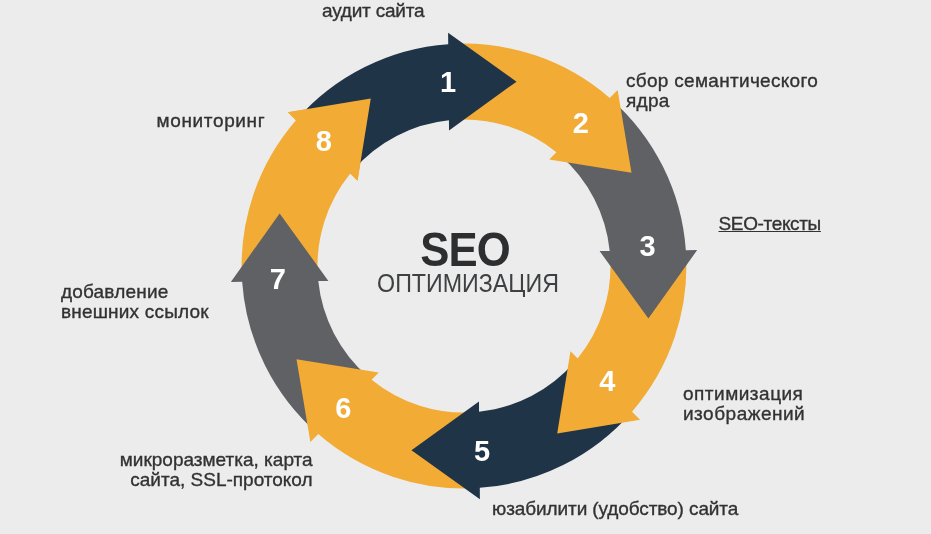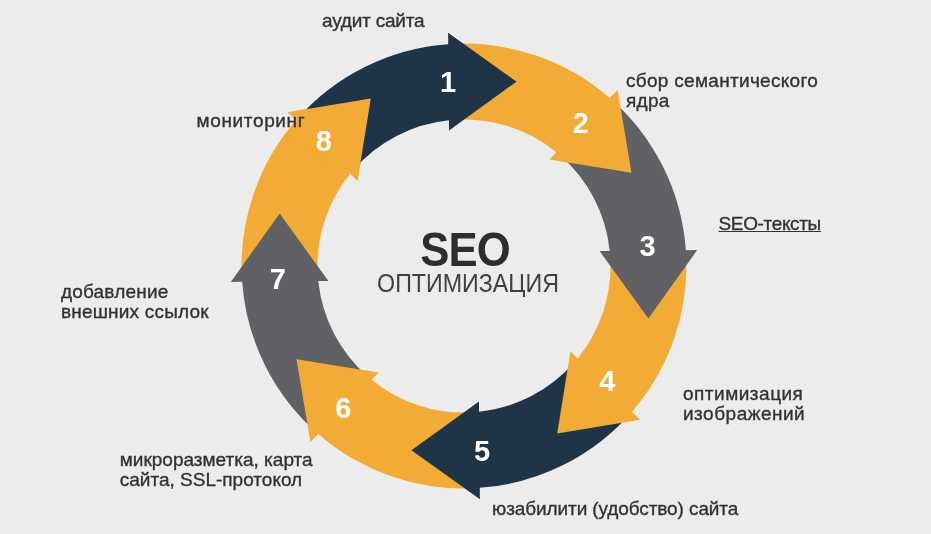--- a/index.html
+++ b/index.html
@@ -24,23 +24,23 @@
 <text x="580.9" y="123.2" class="num">2</text>
 <text x="647.5" y="246.0" class="num">3</text>
 <text x="607.4" y="380.6" class="num">4</text>
 <text x="482.0" y="450.6" class="num">5</text>
 <text x="343.2" y="408.0" class="num">6</text>
 <text x="277.7" y="278.9" class="num">7</text>
 <text x="323.7" y="141.3" class="num">8</text>
 </svg>
 <div class="ctr" style="left:364.5px;top:221.3px;width:200px;font-size:48.5px;font-weight:bold;letter-spacing:-1px;transform:scaleX(0.9);">SEO</div>
 <div class="ctr" style="left:317.5px;top:268.8px;width:300px;font-size:25.3px;color:#3F4041;transform:scaleX(0.918);">ОПТИМИЗАЦИЯ</div>
-<div class="lbl" style="left:322px;top:11px;letter-spacing:-0.2px;">аудит сайта</div>
+<div class="lbl" style="left:322px;top:1px;letter-spacing:-0.2px;">аудит сайта</div>
 <div class="lbl" style="left:626px;top:36px;letter-spacing:0.3px;margin-top:35px;">сбор семантического
 ядра</div>
 <div class="lbl" style="left:718.5px;top:214px;letter-spacing:-0.35px;text-decoration:underline;">SEO-тексты</div>
 <div class="lbl" style="left:683px;top:383.5px;letter-spacing:0.5px;">оптимизация
 изображений</div>
 <div class="lbl" style="left:492px;top:499px;letter-spacing:-0.1px;">юзабилити (удобство) сайта</div>
-<div class="lbl" style="right:618.4px;top:449.5px;text-align:left;">микроразметка, карта
+<div class="lbl" style="right:618.4px;top:449.5px;text-align:right;">микроразметка, карта
 сайта, SSL-протокол</div>
 <div class="lbl" style="right:722.2px;top:282px;letter-spacing:0.2px;">добавление
 внешних ссылок</div>
-<div class="lbl" style="left:156.5px;top:111px;letter-spacing:0.64px;margin-left:40px;">мониторинг</div>
+<div class="lbl" style="left:156.5px;top:111px;letter-spacing:0.64px;">мониторинг</div>
 </body></html>

